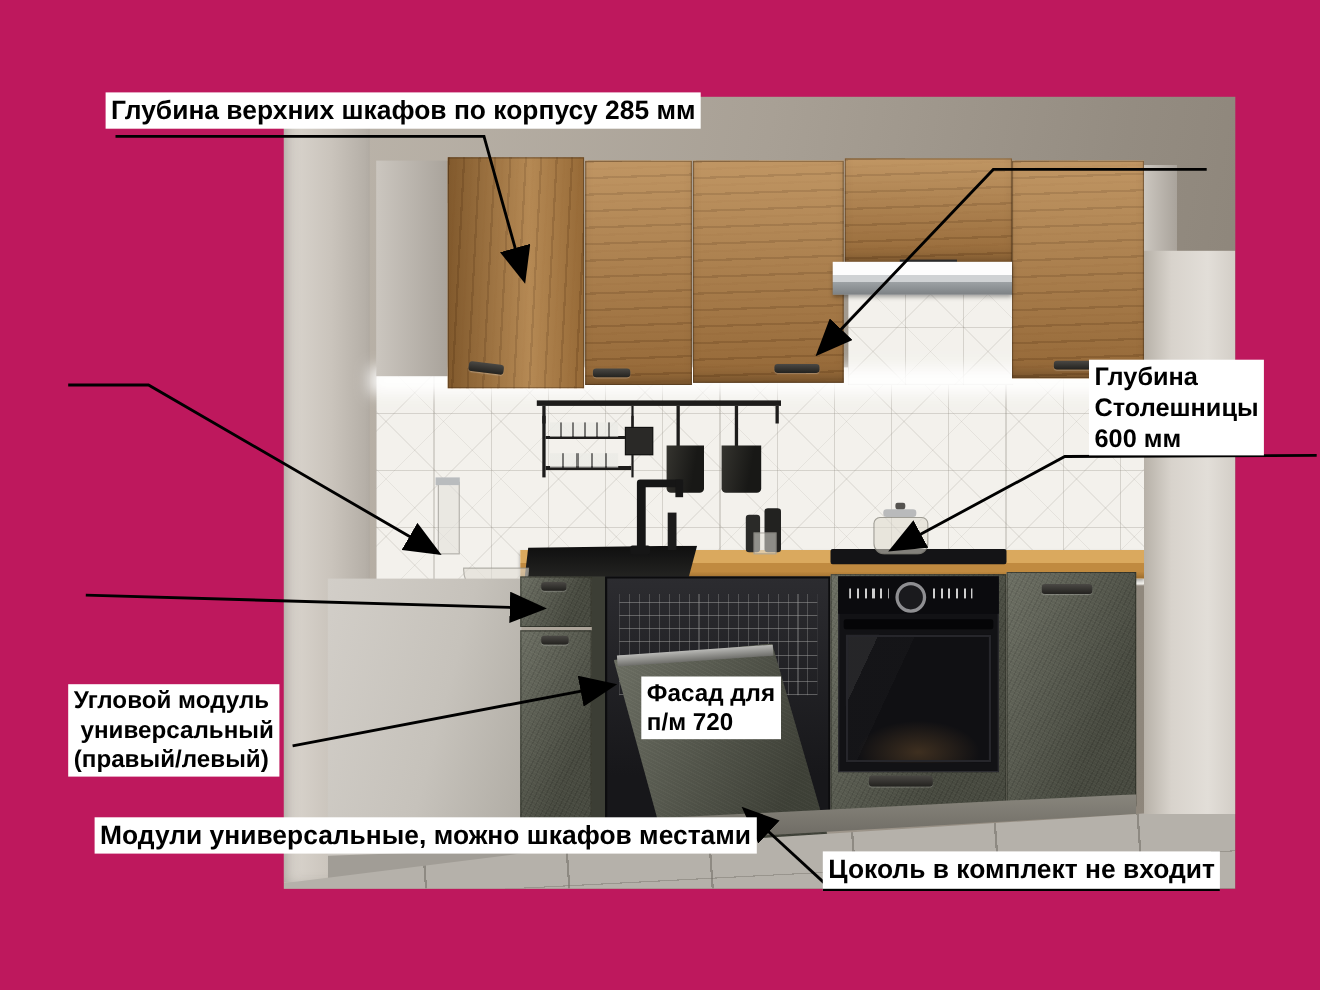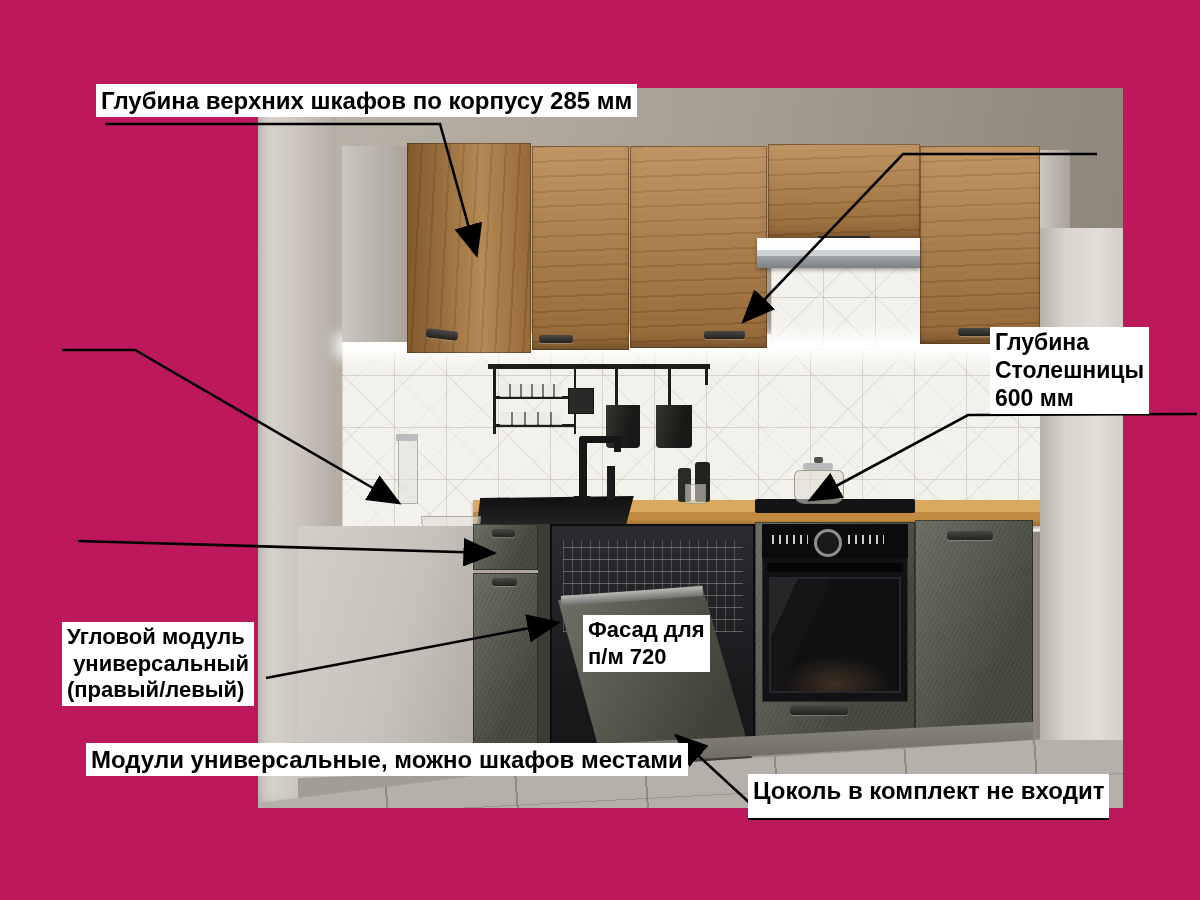--- a/index.html
+++ b/index.html
@@ -182,15 +182,15 @@
   <div class="ann" style="left:96px;top:84px;font-size:24px;">Глубина верхних шкафов по корпусу 285 мм</div>
   <div class="ann" style="left:990px;top:327px;font-size:23px;">Глубина
 Столешницы
 600 мм</div>
   <div class="ann" style="left:62px;top:586px;font-size:22px;margin-top:36px;">Угловой модуль
  универсальный
 (правый/левый)</div>
   <div class="ann" style="left:583px;top:615px;font-size:22px;">Фасад для
 п/м 720</div>
   <div class="ann" style="left:86px;top:743px;font-size:24px;">Модули универсальные, можно шкафов местами</div>
-  <div class="ann" style="left:748px;top:774px;font-size:24px;border-bottom:2px solid #000;padding-bottom:13px;">Цоколь в комплект не входит</div>
+  <div class="ann" style="left:748px;top:774px;font-size:24px;border-bottom:2px solid #000;padding-bottom:3px;">Цоколь в комплект не входит</div>
 
 </div>
 
 </body></html>

